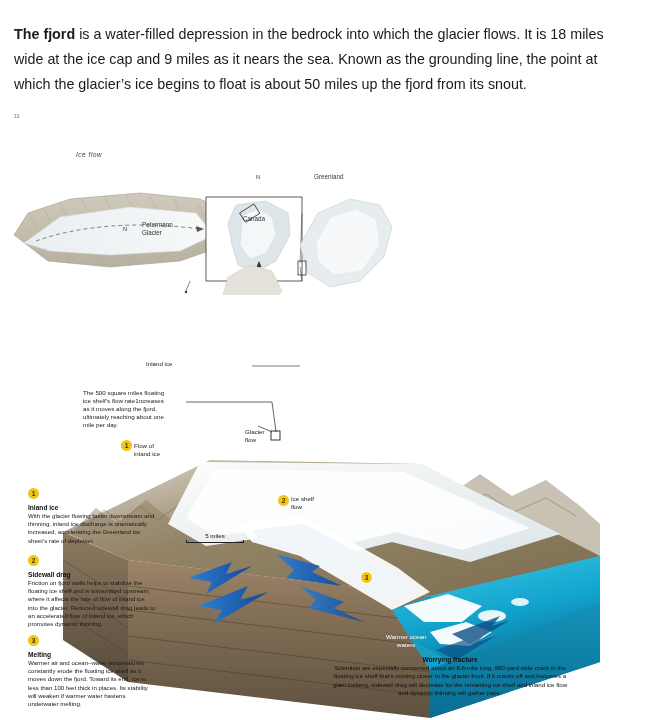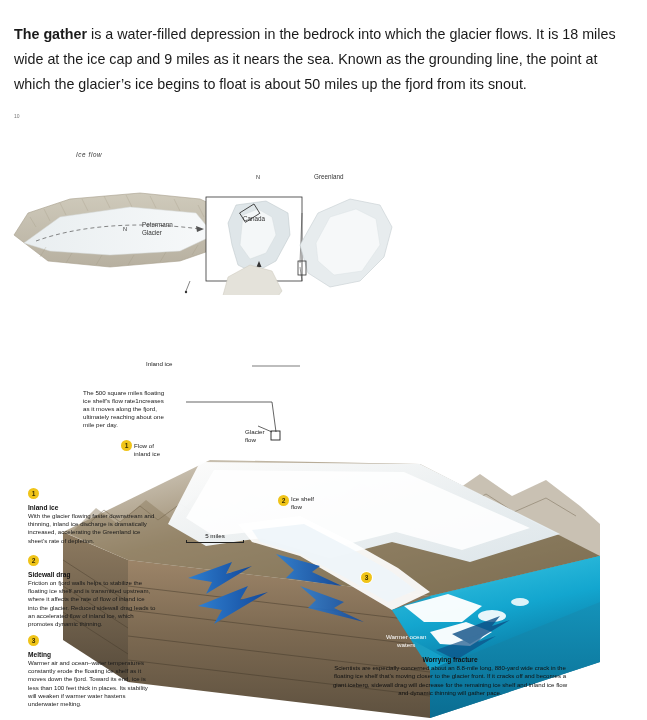--- a/index.html
+++ b/index.html
@@ -82,21 +82,21 @@
   
   .mlbl { position: absolute; font-size: 6.3px; color: #333; }
   .mlbl.it { font-style: italic; }
 </style>
 </head>
 <body>
 
 <div class="page">
 
   <p class="intro">
-    <b>The gather</b><span> is a water-filled depression in the bedrock into which the glacier flows. It is 18 miles wide at the ice cap and 9 miles as it nears the sea. Known as the grounding line, the point at which the glacier’s ice begins to float is about 50 miles up the fjord from its snout.</span>
+    <b>The fjord</b><span> is a water-filled depression in the bedrock into which the glacier flows. It is 18 miles wide at the ice cap and 9 miles as it nears the sea. Known as the grounding line, the point at which the glacier’s ice begins to float is about 50 miles up the fjord from its snout.</span>
   </p>
 
   <div class="map-fig">
     <svg class="map-canvas" viewBox="0 0 647 200">
       <defs>
         <linearGradient id="fjordG" x1="0" y1="0" x2="1" y2="0">
           <stop offset="0%" stop-color="#e9eef0"></stop>
           <stop offset="100%" stop-color="#f7f9fa"></stop>
         </linearGradient>
         <linearGradient id="landG" x1="0" y1="0" x2="0" y2="1">

